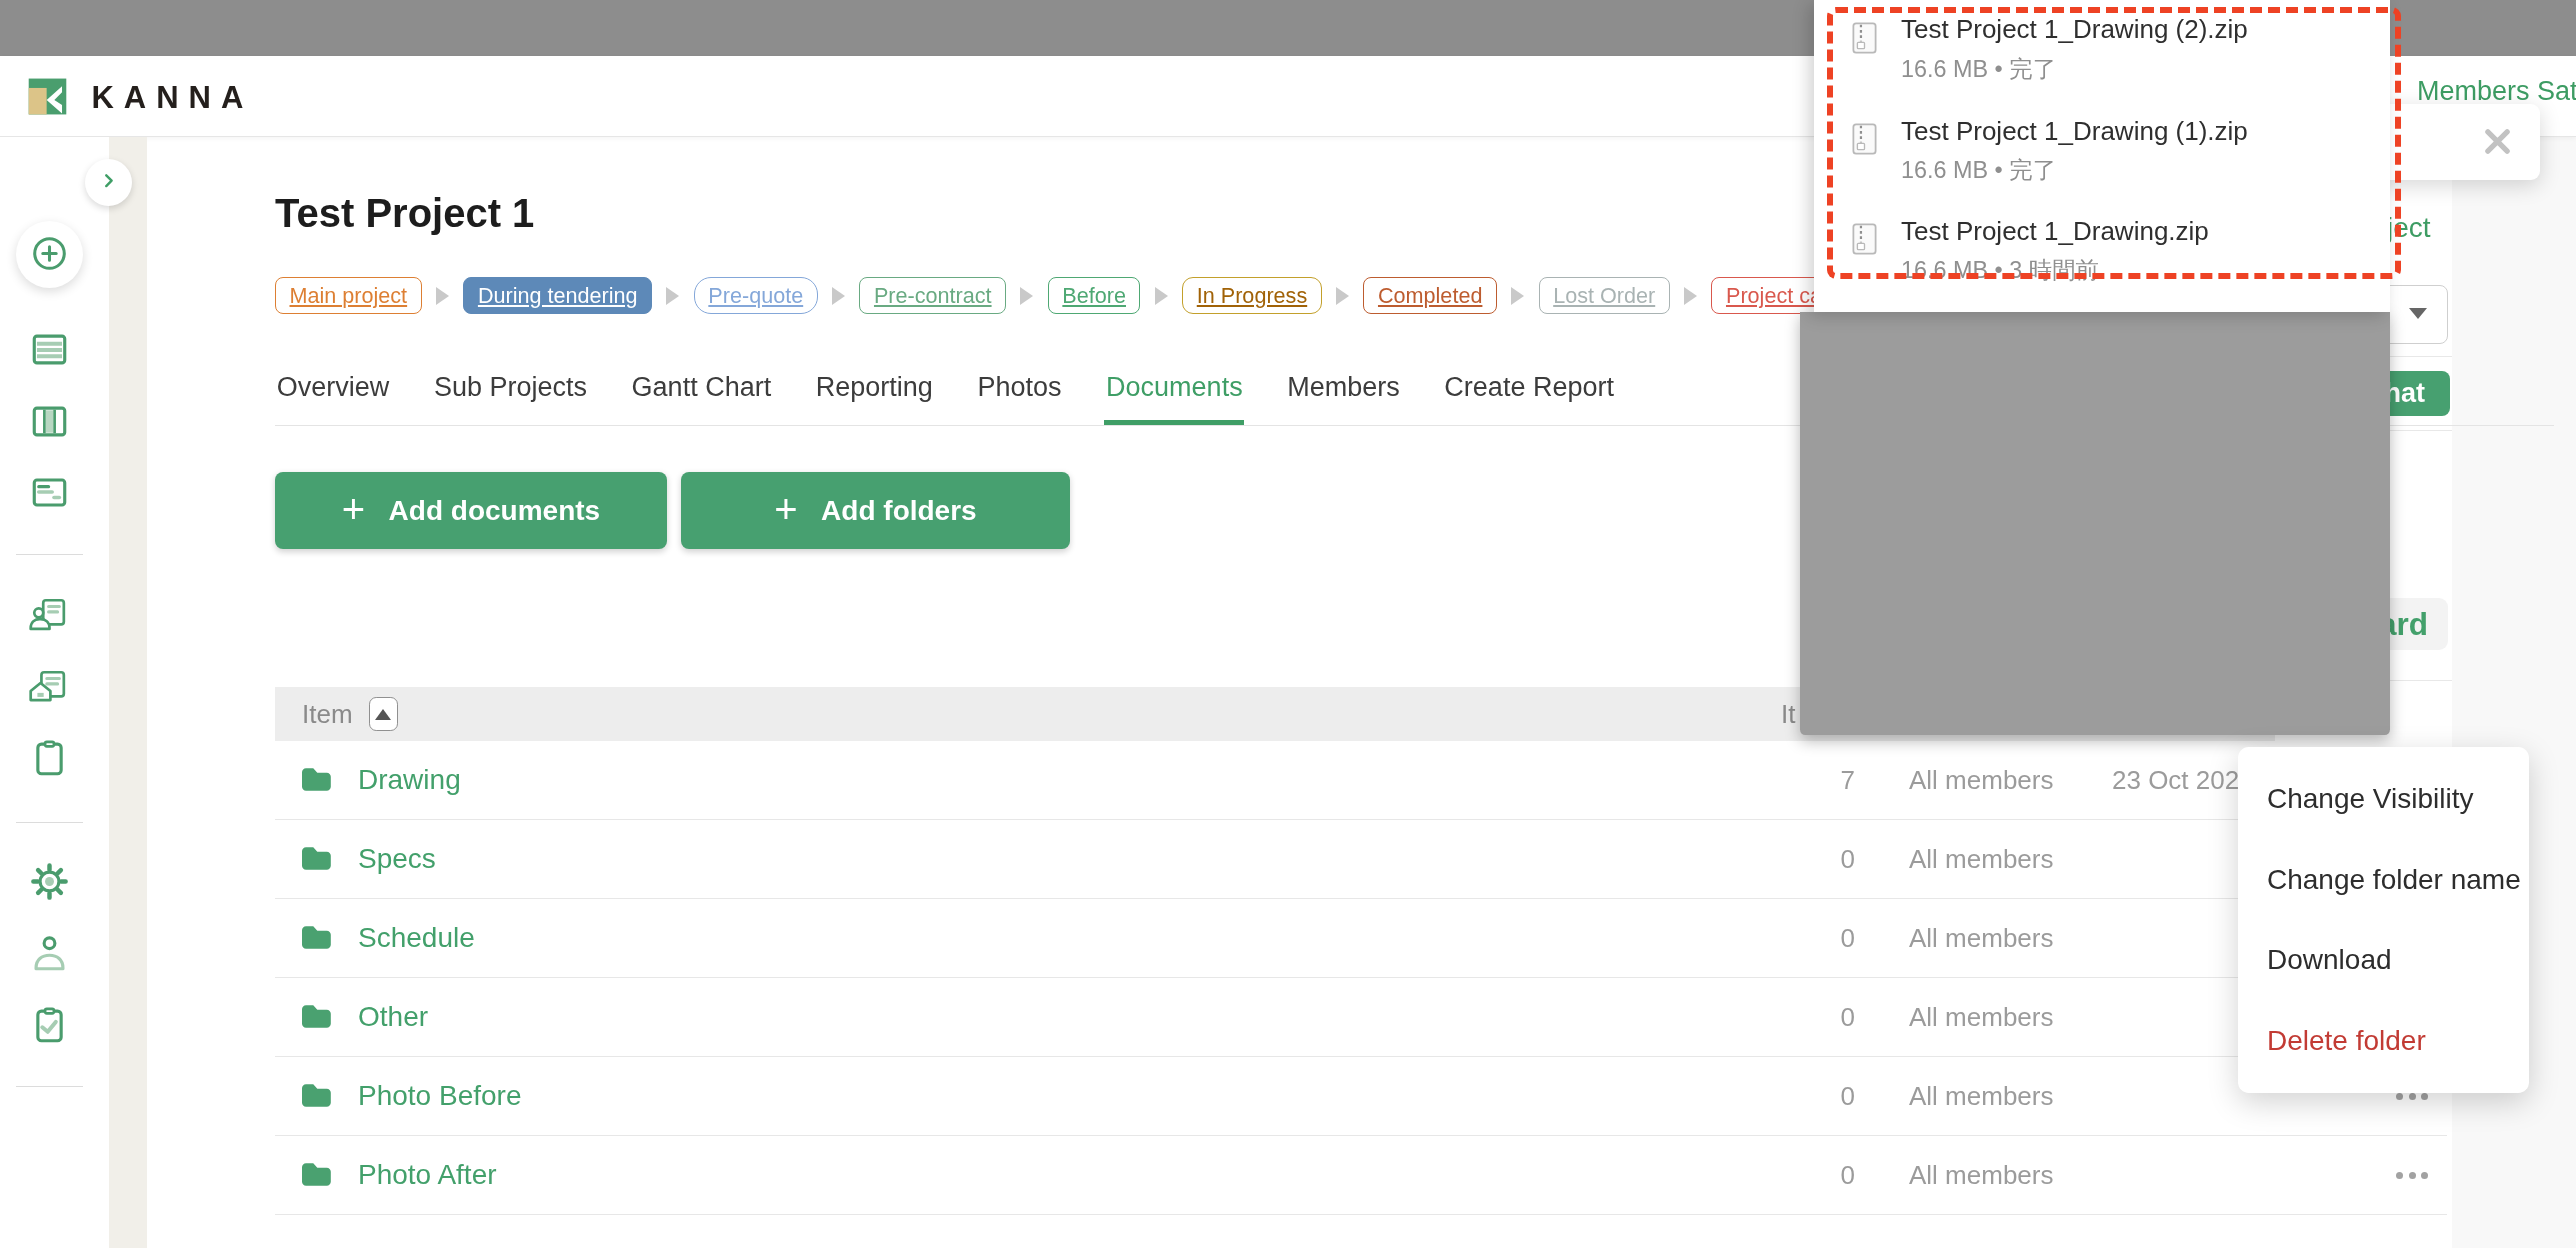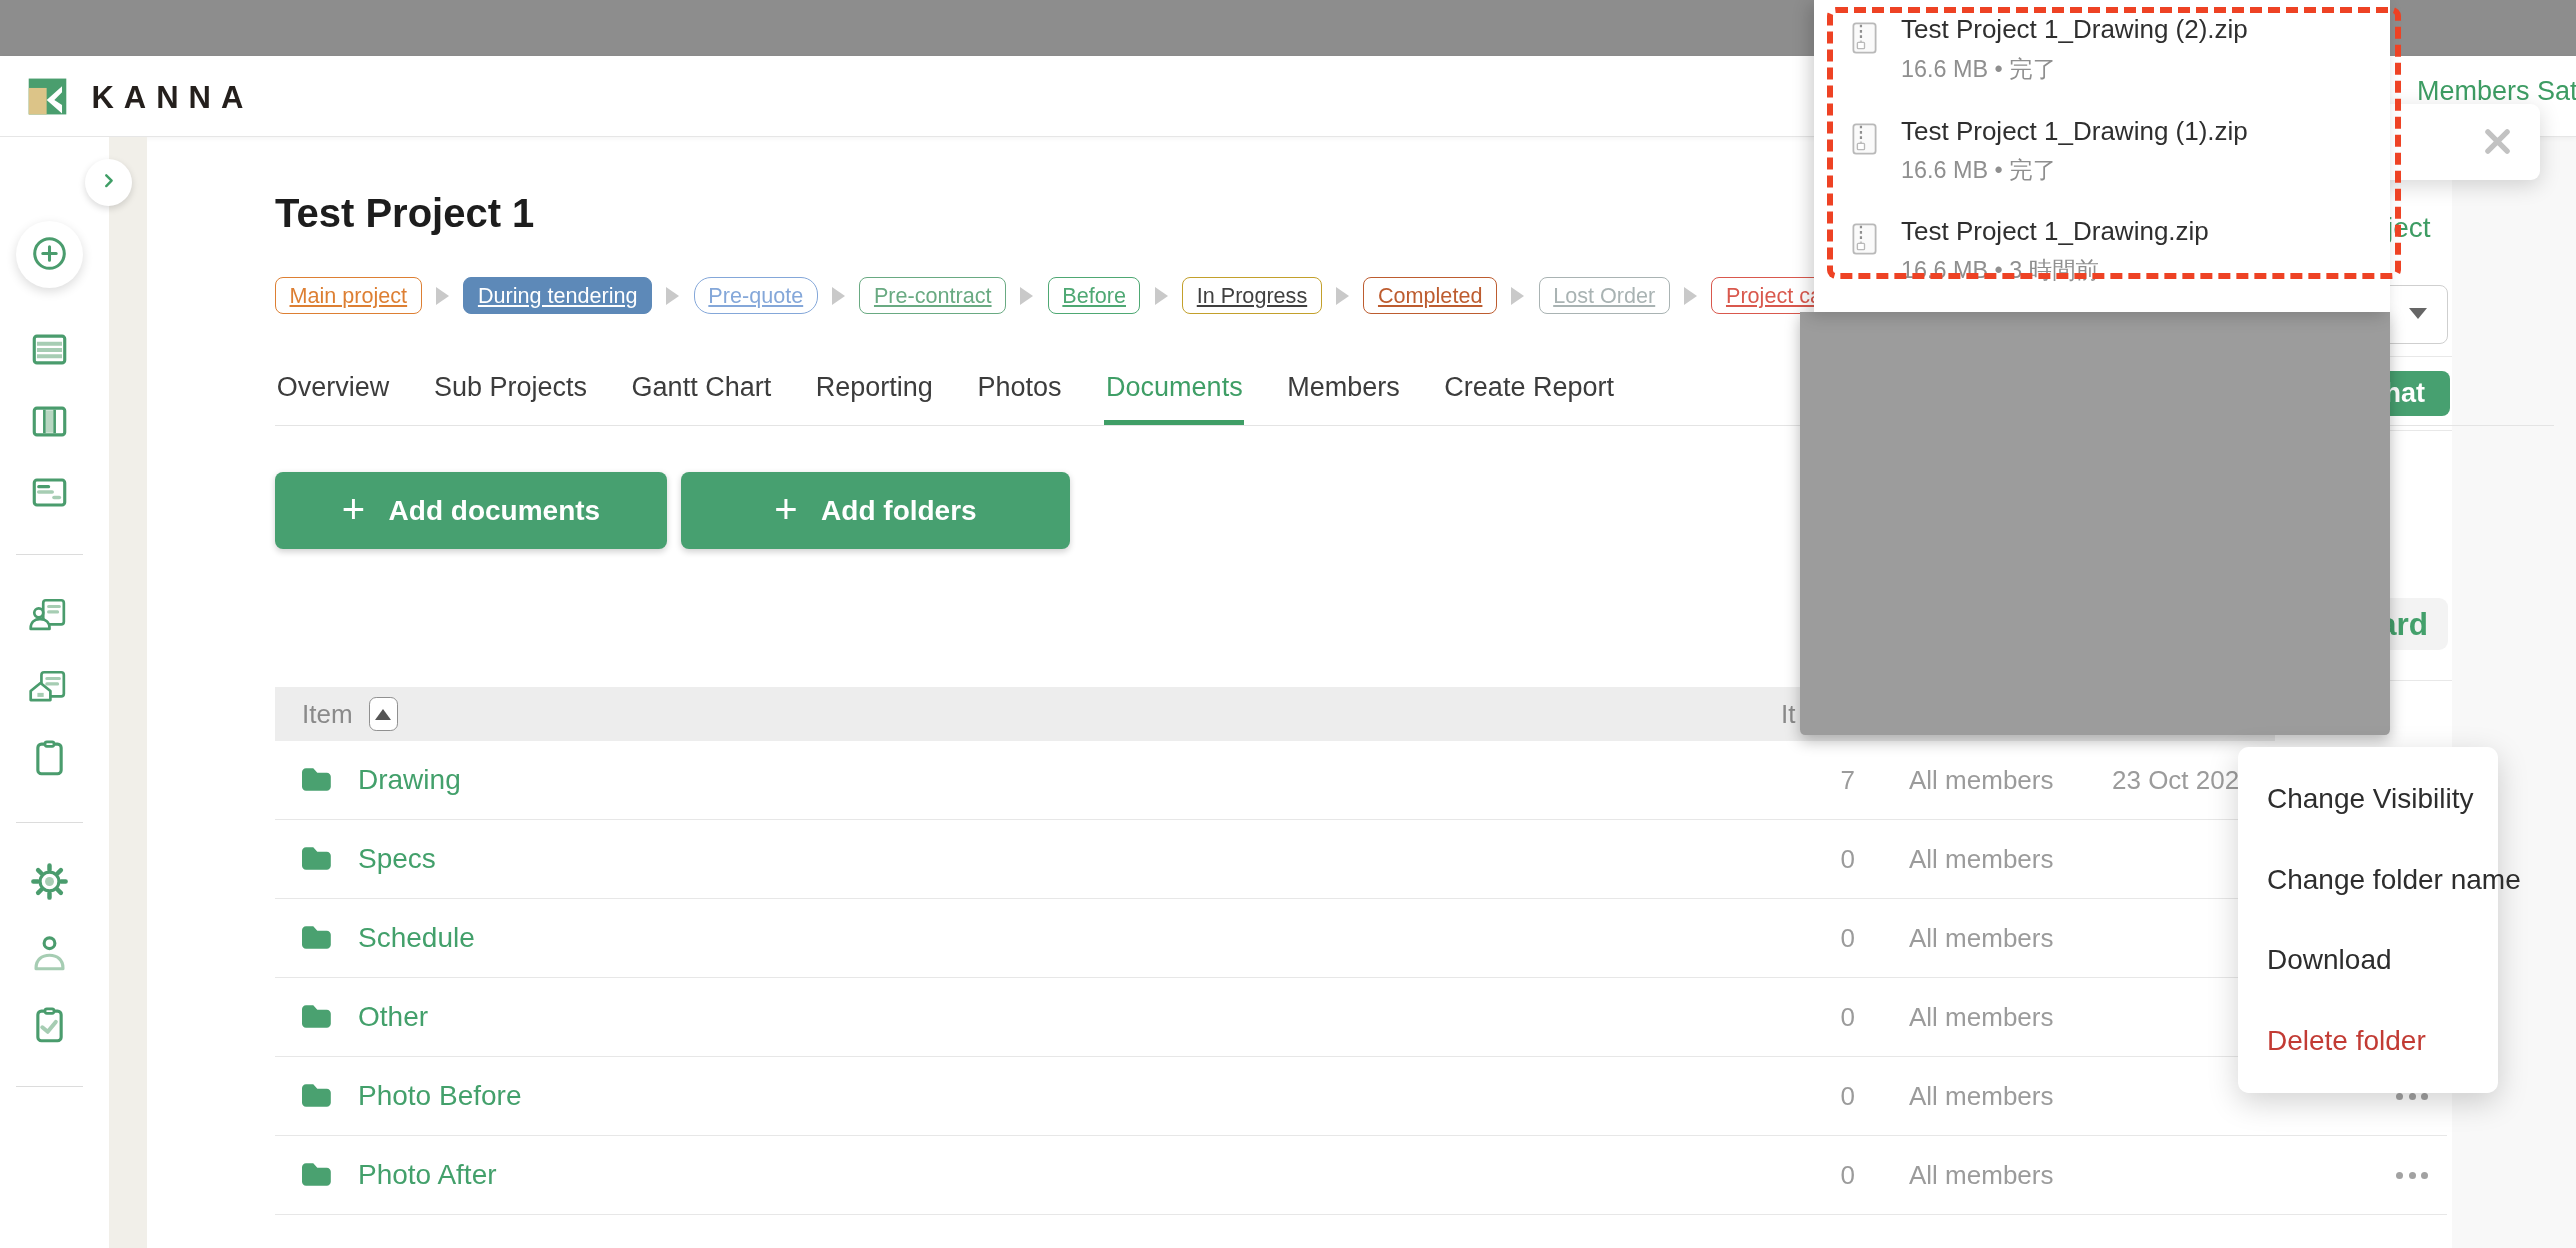--- a/index.html
+++ b/index.html
@@ -31,21 +31,21 @@
   
   .page-title { left:275px; top:191px; font-size:40px; font-weight:bold; color:#1d1d1d; z-index:1; }
 
   .status-row { left:275px; top:277px; display:flex; align-items:center; gap:14.4px; z-index:1; white-space:nowrap; }
   .badge { font-size:21.6px; padding:4.5px 13.5px; border-radius:8px; border:1.8px solid; background:#fff;text-decoration:underline; }
   .st-main { color:#dd7f33; border-color:#dd7f33; }
   .st-tender { color:#fff; border-color:#5d89b8; background:#5d89b8; }
   .st-prequote { color:#84a7d9; border-color:#84a7d9;border-radius:17px; }
   .st-precontract { color:#69aa82; border-color:#69aa82; }
   .st-before { color:#4ea873; border-color:#4ea873; }
-  .st-progress { color:#404040; border-color:#c3a02b; }
+  .st-progress { color:#a16207; border-color:#c3a02b;border-radius:11px; }
   .st-completed { color:#bd5c2f; border-color:#bd5c2f; }
   .st-lost { color:#a9b3b3; border-color:#a9b3b3; }
   .st-cancelled { color:#d9584d; border-color:#d9584d; }
   .st-arrow { width:0; height:0; border-left:13.5px solid #c9c9c9;
               border-top:9px solid transparent; border-bottom:9px solid transparent; }
 
   .tabbar { left:275px; top:367px; width:2279px; display:flex; gap:41px;
             border-bottom:1.8px solid #e4e4e4; z-index:1; }
   .tab { font-size:27px; color:#3c3c3c; padding:5.4px 1.8px 21.6px 1.8px; white-space:nowrap; }
   .tab.active { color:#3f9e66; border-bottom:5.4px solid #3f9e66; padding-bottom:16px; }
@@ -98,21 +98,21 @@
                   border-radius:0 0 5.4px 5.4px; box-shadow:0 5.4px 14.4px rgba(0,0,0,.28); z-index:4; }
   .dl-panel { left:1814px; top:0; width:576px; height:312px; background:#fff;
               box-shadow:-5.4px 3.6px 16px rgba(0,0,0,.18); z-index:5; }
   .dl-item { position:absolute; left:87px; }
   .dl-name { font-size:26px; color:#2f2f2f; white-space:nowrap; }
   .dl-meta { font-size:23.4px; color:#8f8f8f; margin-top:7.2px; white-space:nowrap; }
   .dl-icon { position:absolute; left:38px; }
   .dashed-box { left:1827px; top:7.2px; width:574px; height:272px; border:6.3px dashed #ee4224;
                 border-radius:9px; z-index:9; pointer-events:none; }
 
-  .ctx-menu { left:2238px; top:747px; width:260px; height:346px; background:#fff; border-radius:10.8px;
+  .ctx-menu { left:2238px; top:747px; width:291px; height:346px; background:#fff; border-radius:10.8px;
               box-shadow:0 9px 31px rgba(0,0,0,.18); z-index:6;
               display:flex; flex-direction:column; justify-content:space-between; padding:36px 29px; }
   .ctx-item { font-size:28px; color:#2d2d2d; white-space:nowrap; }
   .ctx-item.danger { color:#c23b34; }
 </style>
 </head>
 <body>
 
 <div class="abs topbar"></div>
 <div class="abs header"></div>

